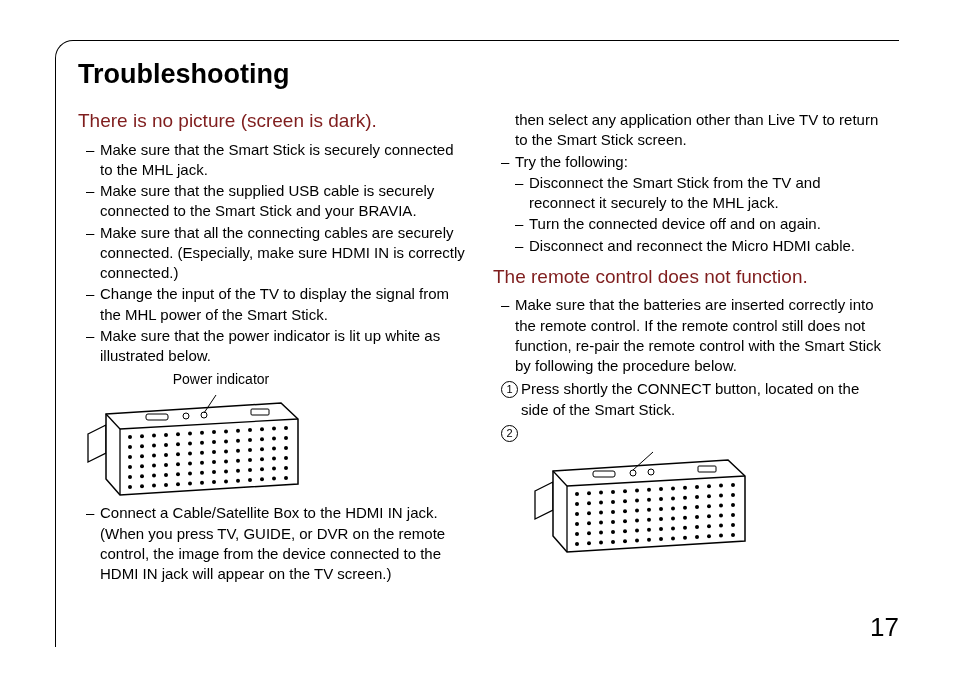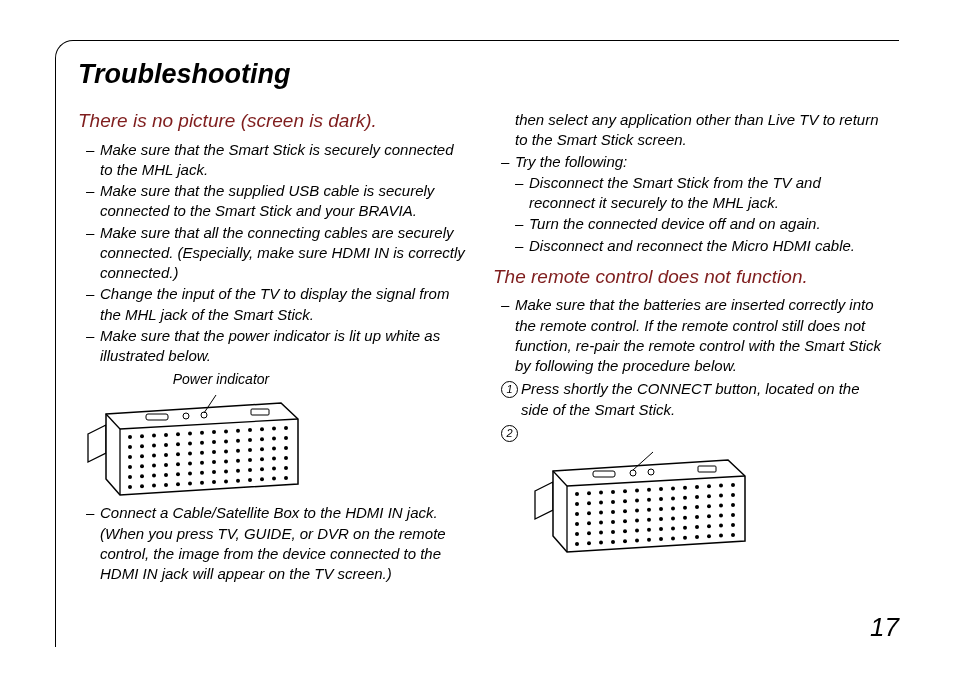--- a/index.html
+++ b/index.html
@@ -10,21 +10,20 @@
     background: #ffffff;
     font-family: "Segoe UI", Arial, sans-serif;
     color: #000;
   }
   .page {
     position: relative;
     width: 954px;
     height: 677px;
     box-sizing: border-box;
     padding: 40px 55px 30px 55px;
-    font-style: italic;
   }
   .frame {
     border-top: 1px solid #000;
     border-left: 1px solid #000;
     border-top-left-radius: 18px;
     height: 100%;
     box-sizing: border-box;
     padding: 18px 0 0 22px;
   }
   h1.section-title {
@@ -126,21 +125,21 @@
         <div class="bullet">
           <span class="dash">–</span>
           <span class="txt">Make sure that the supplied USB cable is securely connected to the Smart Stick and your BRAVIA.</span>
         </div>
         <div class="bullet">
           <span class="dash">–</span>
           <span class="txt">Make sure that all the connecting cables are securely connected. (Especially, make sure HDMI IN is correctly connected.)</span>
         </div>
         <div class="bullet">
           <span class="dash">–</span>
-          <span class="txt">Change the input of the TV to display the signal from the MHL jack of the Smart Stick.</span>
+          <span class="txt">Change the input of the TV to display the signal from the MHL power of the Smart Stick.</span>
         </div>
         <div class="bullet">
           <span class="dash">–</span>
           <span class="txt">Make sure that the power indicator is lit up white as illustrated below.</span>
         </div>
 
         <div class="figure-wrap">
           <div class="fig-label">Power indicator</div>
           <svg width="225" height="110" viewBox="0 0 225 110">
 

